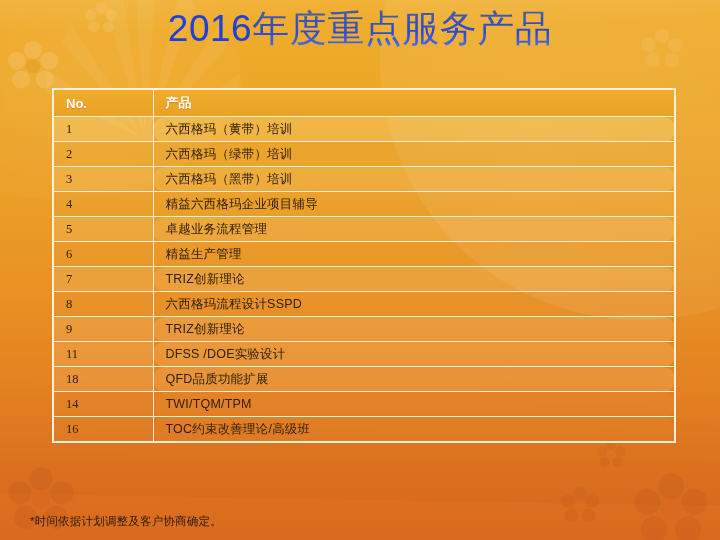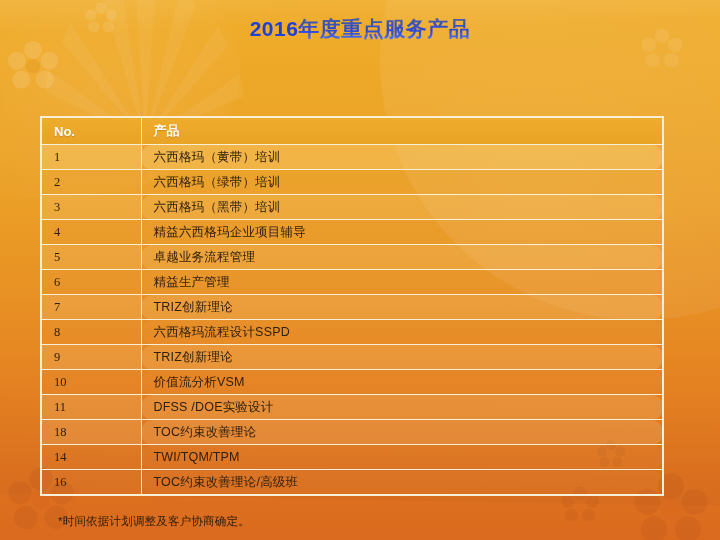--- a/index.html
+++ b/index.html
@@ -85,22 +85,22 @@
   
   #title-wrap {
     position: absolute;
     top: 8px;
     left: 0;
     width: 720px;
     text-align: center;
   }
   #slide-title {
     display: inline-block;
-    font-size: 21px;
-    font-weight: bold;
+    font-size: 37px;
+    font-weight: normal;
     letter-spacing: 0.5px;
     line-height: 42px;
     white-space: nowrap;
   }
   #slide-title .y {
     color: #2040d8;
     font-family: "Liberation Sans", sans-serif;
   }
   #slide-title .cn {
     background: linear-gradient(to bottom,
@@ -111,27 +111,26 @@
         #5b7cf0 100%);
     -webkit-background-clip: text;
     background-clip: text;
     -webkit-text-fill-color: transparent;
     color: #2e4cc4;
   }
 
   
   #product-table {
     position: absolute;
-    left: 40px;
+    left: 52px;
     top: 88px;
     width: 622px;
     border-collapse: collapse;
     table-layout: fixed;
     border: 2px solid #f7efd8;
-    margin-top: 28px;
   }
   #product-table col.c-no   { width: 100px; }
   #product-table col.c-prod { width: 522px; }
 
   #product-table th,
   #product-table td {
     border: 1px solid #f7efd8;
     padding: 0 0 0 12px;
     height: 24px;
     vertical-align: middle;
@@ -180,21 +179,20 @@
 
   
   #footnote {
     position: absolute;
     left: 30px;
     top: 514px;
     font-size: 11.5px;
     color: #2d1c0a;
     letter-spacing: 0.2px;
     white-space: nowrap;
-    margin-left: 28px;
   }
 </style>
 </head>
 <body>
 
 <div id="slide">
 
   <div class="deco arc-tr"></div>
   <div class="deco arc-tl"></div>
   <div class="deco sweep-top"></div>
@@ -330,31 +328,27 @@
           <td class="prod-cell">TRIZ创新理论</td>
         </tr>
         <tr class="even">
           <td class="no-cell">8</td>
           <td class="prod-cell">六西格玛流程设计SSPD</td>
         </tr>
         <tr class="odd">
           <td class="no-cell">9</td>
           <td class="prod-cell">TRIZ创新理论</td>
         </tr>
-        <tr class="even">
-          <td class="no-cell">10</td>
-          <td class="prod-cell">价值流分析VSM</td>
-        </tr>
         <tr class="odd">
           <td class="no-cell">11</td>
           <td class="prod-cell">DFSS /DOE实验设计</td>
         </tr>
         <tr class="odd">
           <td class="no-cell">18</td>
-          <td class="prod-cell">TOC约束改善理论</td>
+          <td class="prod-cell">QFD品质功能扩展</td>
         </tr>
         <tr class="even">
           <td class="no-cell">14</td>
           <td class="prod-cell">TWI/TQM/TPM</td>
         </tr>
         <tr class="even">
           <td class="no-cell">16</td>
           <td class="prod-cell">TOC约束改善理论/高级班</td>
         </tr>
       </tbody>

